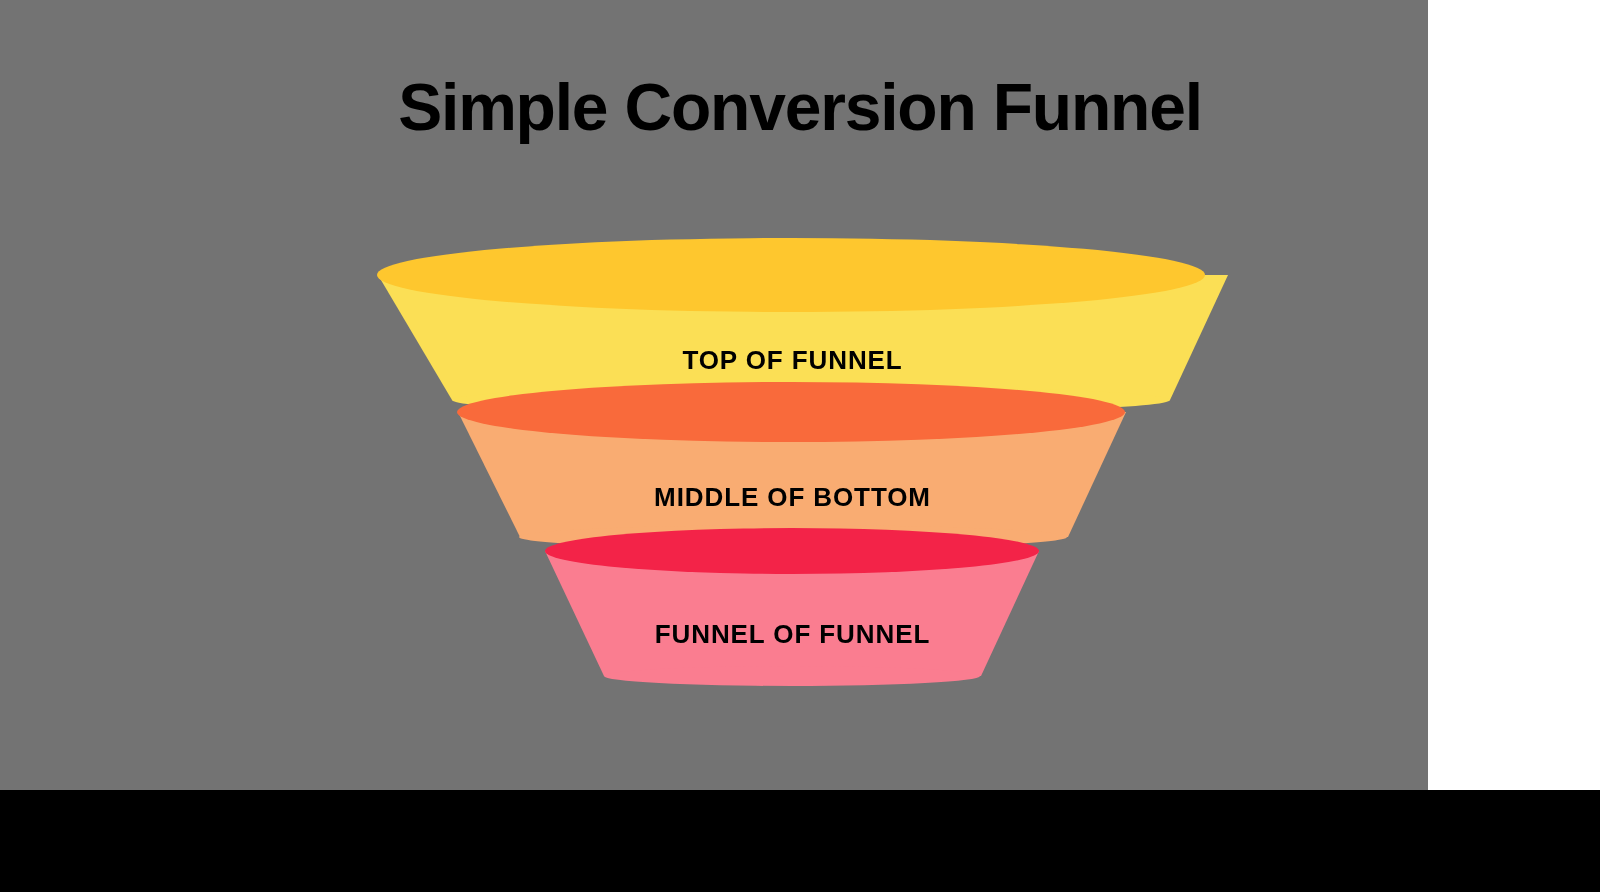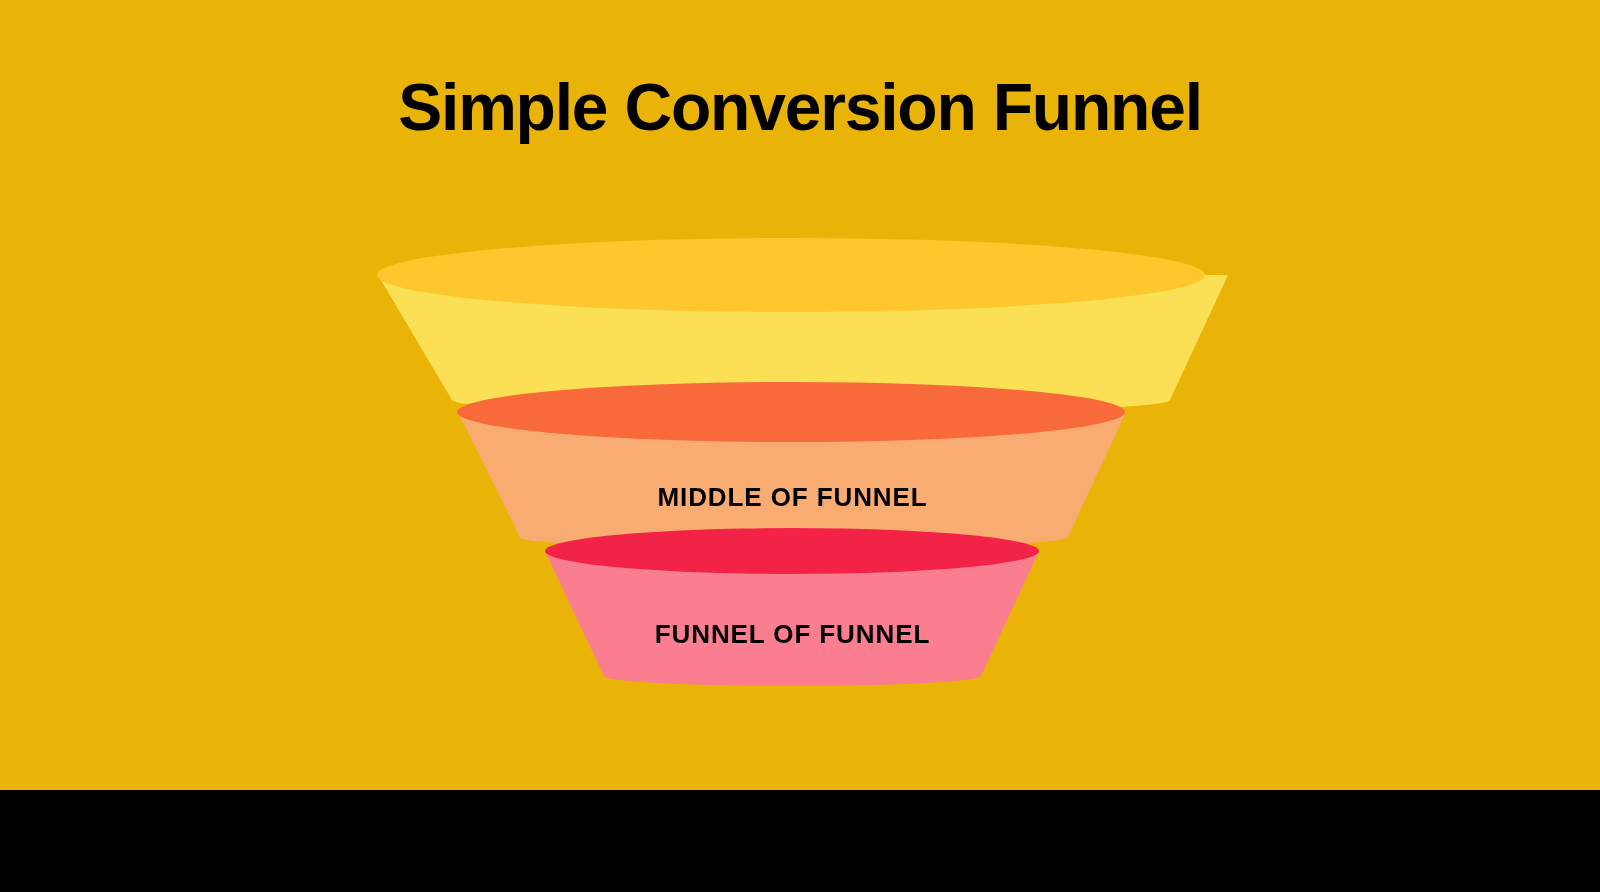--- a/index.html
+++ b/index.html
@@ -10,23 +10,23 @@
   body {
     width: 1600px;
     height: 892px;
     font-family: "Liberation Sans", sans-serif;
     overflow: hidden;
     position: relative;
   }
 
   #canvas {
     position: relative;
-    width: 1600px;
+    width: 1428px;
     height: 892px;
-    background: #eab308;
+    background: #737373;
   }
 
   
   #page-title {
     position: absolute;
     left: 0;
     top: 74px;
     width: 1600px;
     text-align: center;
     font-family: "Liberation Sans", sans-serif;
@@ -120,21 +120,22 @@
         <ellipse cx="791" cy="412" rx="334" ry="30" fill="#F96A3B"></ellipse>
       </g>
 
       <g>
         <path d="M 545 551 L 1039 551 L 981 676 L 604 676 Z" fill="#FA7D90"></path>
         <ellipse cx="792" cy="676" rx="188" ry="10" fill="#FA7D90"></ellipse>
         <ellipse cx="792" cy="551" rx="247" ry="23" fill="#F32348"></ellipse>
       </g>
     </svg>
 
-    <div class="stage-label" id="stage-label-middle">MIDDLE OF FUNNEL</div>
+    <div class="stage-label" id="stage-label-top">TOP OF FUNNEL</div>
+    <div class="stage-label" id="stage-label-middle">MIDDLE OF BOTTOM</div>
     <div class="stage-label" id="stage-label-bottom">FUNNEL OF FUNNEL</div>
   </div>
 
   <div id="footer-bar">
     
 
     
   </div>
 
 </div>

